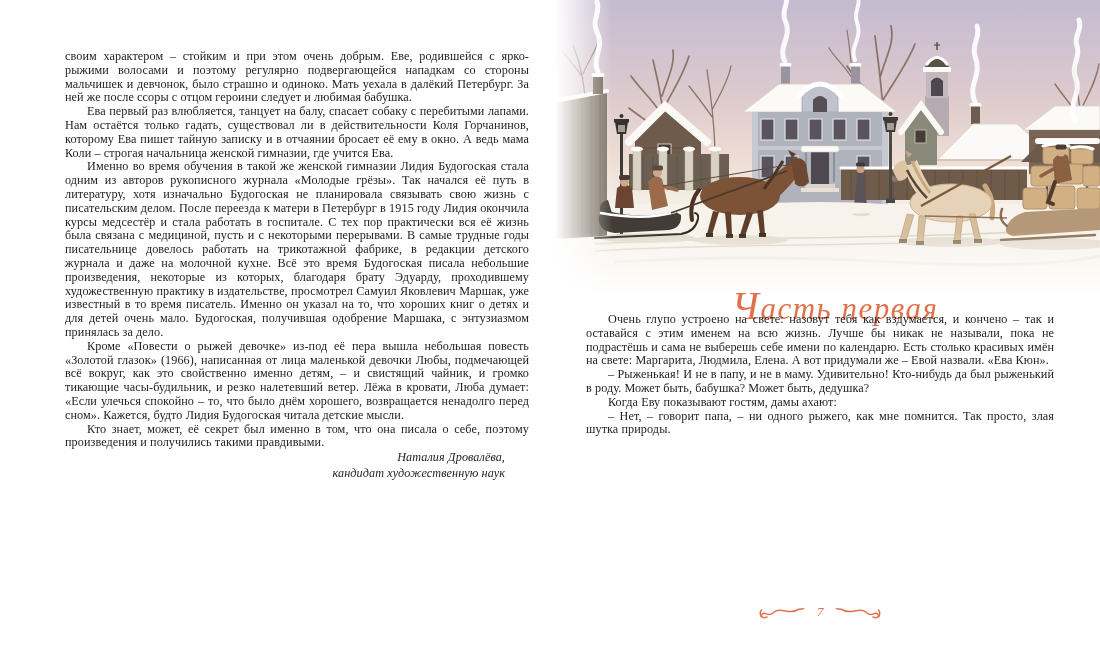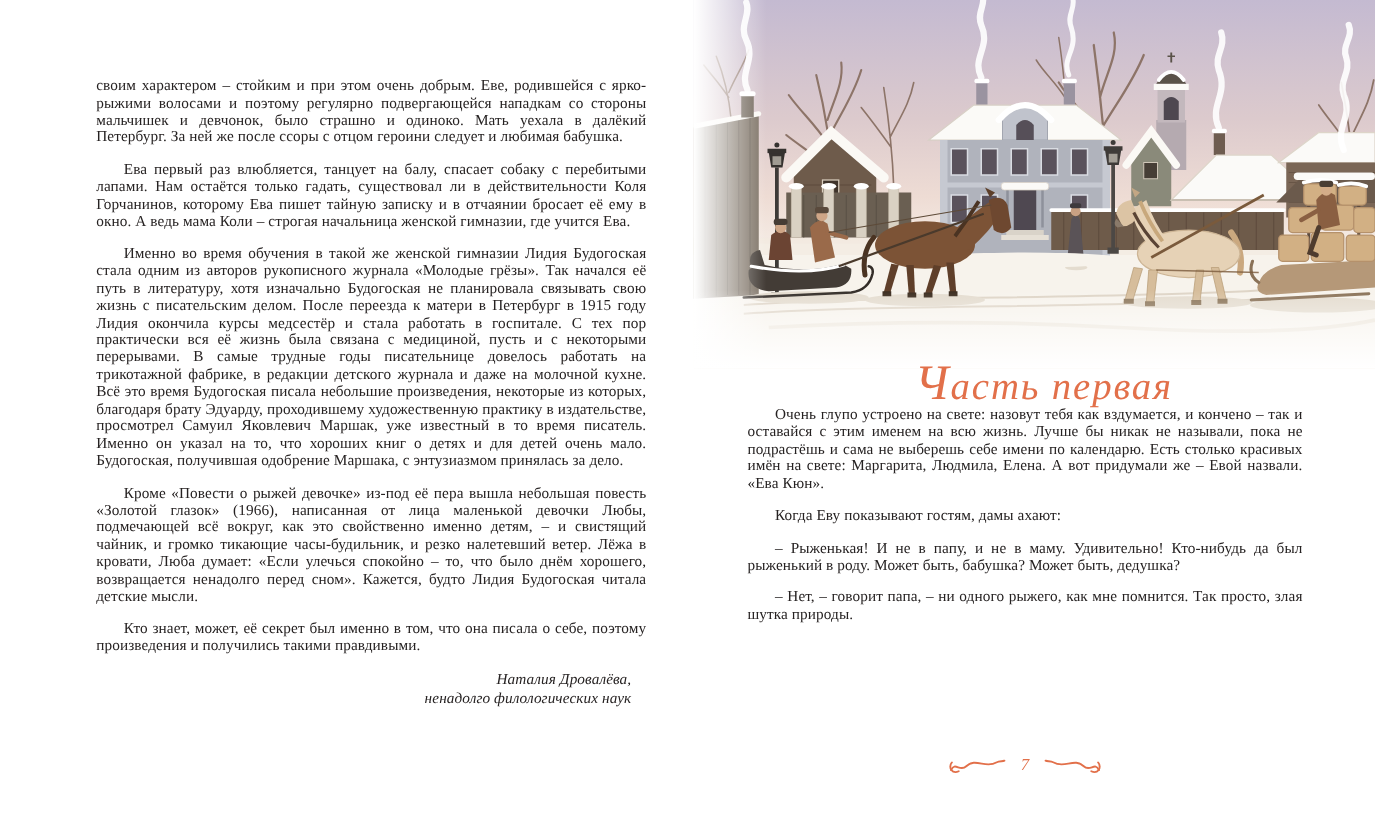--- a/index.html
+++ b/index.html
@@ -11,21 +11,21 @@
     background:var(--page-bg);
     font-family:"Liberation Serif","DejaVu Serif",serif;
     color:var(--text);
   }
   .text-col{
     position:absolute;text-align:justify;
     font-size:12.2px;line-height:13.8px;letter-spacing:.08px;
   }
   .left-col{left:65px;top:50px;width:464px;}
   .right-col{left:586px;top:313px;width:468px;}
-  .para{margin:12px;text-indent:22px;}
+  .para{margin:0;text-indent:22px;}
   .para.no-indent{text-indent:0;}
   .signature{
     margin-top:0;text-align:right;font-style:italic;
     padding-right:24px;line-height:15.5px;font-size:12.2px;
   }
   .illustration{position:absolute;left:555px;top:0;width:545px;height:295px;}
   .illustration svg{display:block;width:100%;height:100%;}
   .chapter-title{
     position:absolute;left:586px;top:268px;width:468px;margin:15px;
     text-align:center;font-style:italic;font-weight:normal;
@@ -46,21 +46,21 @@
 <body>
 
 <div class="text-col left-col">
   <p class="para no-indent">своим характером – стойким и при этом очень добрым. Еве, родившейся с ярко-рыжими волосами и поэтому регулярно подвергающейся нападкам со стороны мальчишек и девчонок, было страшно и одиноко. Мать уехала в далёкий Петербург. За ней же после ссоры с отцом героини следует и любимая бабушка.</p>
   <p class="para">Ева первый раз влюбляется, танцует на балу, спасает собаку с перебитыми лапами. Нам остаётся только гадать, существовал ли в действительности Коля Горчанинов, которому Ева пишет тайную записку и в отчаянии бросает её ему в окно. А ведь мама Коли – строгая начальница женской гимназии, где учится Ева.</p>
   <p class="para">Именно во время обучения в такой же женской гимназии Лидия Будогоская стала одним из авторов рукописного журнала «Молодые грёзы». Так начался её путь в литературу, хотя изначально Будогоская не планировала связывать свою жизнь с писательским делом. После переезда к матери в Петербург в 1915 году Лидия окончила курсы медсестёр и стала работать в госпитале. С тех пор практически вся её жизнь была связана с медициной, пусть и с некоторыми перерывами. В самые трудные годы писательнице довелось работать на трикотажной фабрике, в редакции детского журнала и даже на молочной кухне. Всё это время Будогоская писала небольшие произведения, некоторые из которых, благодаря брату Эдуарду, проходившему художественную практику в издательстве, просмотрел Самуил Яковлевич Маршак, уже известный в то время писатель. Именно он указал на то, что хороших книг о детях и для детей очень мало. Будогоская, получившая одобрение Маршака, с энтузиазмом принялась за дело.</p>
   <p class="para">Кроме «Повести о рыжей девочке» из-под её пера вышла небольшая повесть «Золотой глазок» (1966), написанная от лица маленькой девочки Любы, подмечающей всё вокруг, как это свойственно именно детям, – и свистящий чайник, и громко тикающие часы-будильник, и резко налетевший ветер. Лёжа в кровати, Люба думает: «Если улечься спокойно – то, что было днём хорошего, возвращается ненадолго перед сном». Кажется, будто Лидия Будогоская читала детские мысли.</p>
   <p class="para">Кто знает, может, её секрет был именно в том, что она писала о себе, поэтому произведения и получились такими правдивыми.</p>
   <div class="signature">
     <div>Наталия Дровалёва,</div>
-    <div>ненадолго филологических наук</div>
+    <div>кандидат художественную наук</div>
   </div>
 </div>
 
 <div class="illustration" role="img" aria-label="Зимняя городская улица: сани с лошадьми, заснеженные дома, колокольня, голые деревья, дым из труб">
   <svg viewBox="0 0 545 295" xmlns="http://www.w3.org/2000/svg">
     <defs>
       <linearGradient id="sky" x1="0" y1="0" x2="0" y2="1">
         <stop offset="0" stop-color="#c4bad1"></stop>
         <stop offset="0.45" stop-color="#dccacd"></stop>
         <stop offset="0.75" stop-color="#eedcd4"></stop>
@@ -368,22 +368,22 @@
 
     <rect x="0" y="0" width="58" height="295" fill="url(#fadeL)"></rect>
     <rect x="0" y="232" width="545" height="63" fill="url(#fadeB)"></rect>
   </svg>
 </div>
 
 <h2 class="chapter-title">Часть первая</h2>
 
 <div class="text-col right-col">
   <p class="para">Очень глупо устроено на свете: назовут тебя как вздумается, и кончено – так и оставайся с этим именем на всю жизнь. Лучше бы никак не называли, пока не подрастёшь и сама не выберешь себе имени по календарю. Есть столько красивых имён на свете: Маргарита, Людмила, Елена. А вот придумали же – Евой назвали. «Ева Кюн».</p>
+  <p class="para">– Рыженькая! И не в папу, и не в маму. Удивительно! Кто-нибудь да был рыженький в роду. Может быть, бабушка? Может быть, дедушка?</p>
   <p class="para">Когда Еву показывают гостям, дамы ахают:</p>
-  <p class="para">– Рыженькая! И не в папу, и не в маму. Удивительно! Кто-нибудь да был рыженький в роду. Может быть, бабушка? Может быть, дедушка?</p>
   <p class="para">– Нет, – говорит папа, – ни одного рыжего, как мне помнится. Так просто, злая шутка природы.</p>
 </div>
 
 <div class="page-footer">
   <svg class="flourish" width="46" height="16" viewBox="0 0 46 16">
     <g stroke="#E2704A" fill="none" stroke-width="1.5" stroke-linecap="round">
       <path d="M2,12 C5,5 9,14 14,9 C21,2 30,11 38,6 C41,4.4 43,5.5 44.5,4.5"></path>
       <path d="M2,12 C3.5,13.8 6,14 8,13"></path>
       <path d="M2,12 C1,10 1.2,7.5 2.5,6"></path>
     </g>

